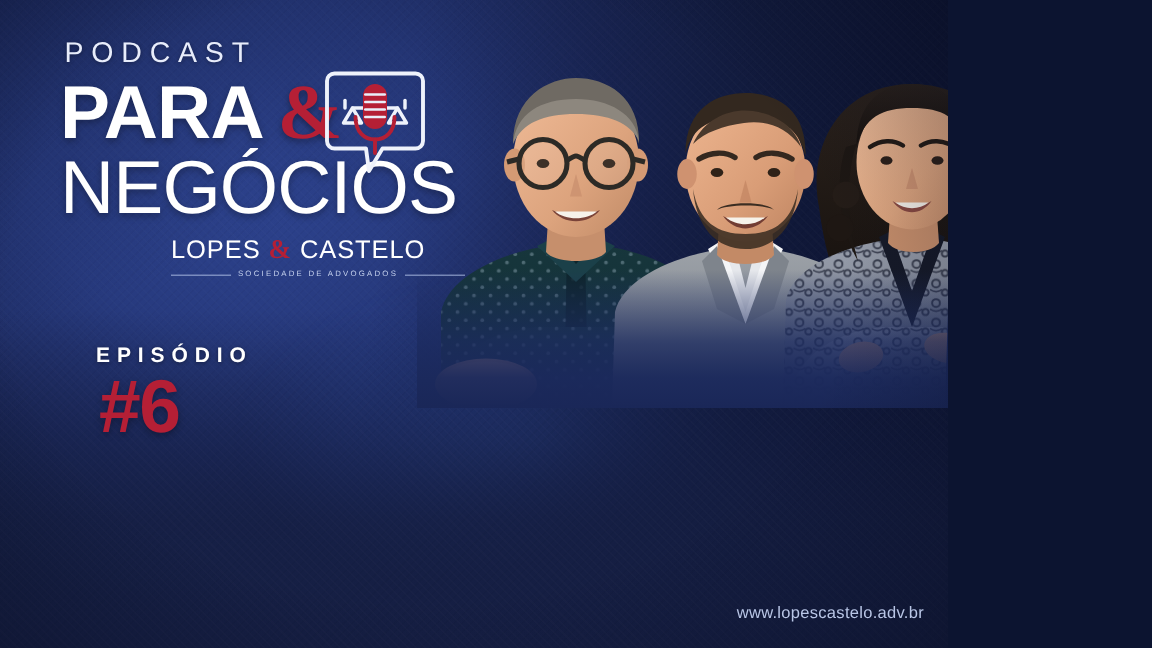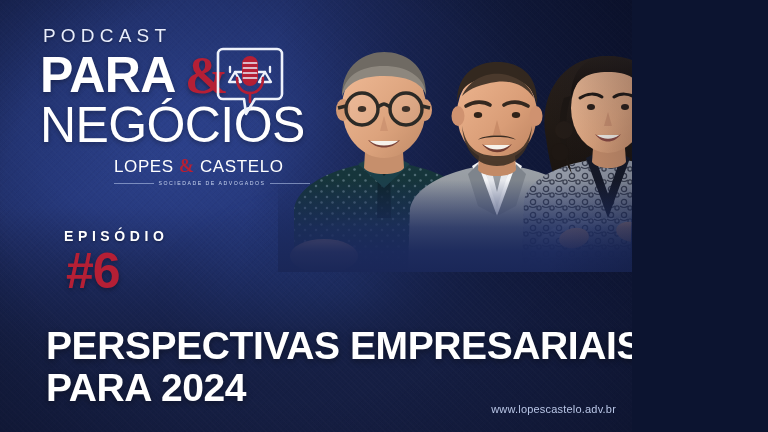--- a/index.html
+++ b/index.html
@@ -564,20 +564,16 @@
         <path d="M37 49 V58" stroke="#b51f35" stroke-width="2.6" stroke-linecap="round"></path>
       </g>
     </svg>
   </div>
 
   <div class="episode-block">
     <div class="episode-label">EPISÓDIO</div>
     <div class="episode-number">#6</div>
   </div>
 
-  <div class="title-block">
-    <div class="title-line">PERSPECTIVAS EMPRESARIAIS</div>
-    <div class="title-line">PARA 2024</div>
-  </div>
 
   <div class="site-url">www.lopescastelo.adv.br</div>
 
 </div>
 
 </body></html>

